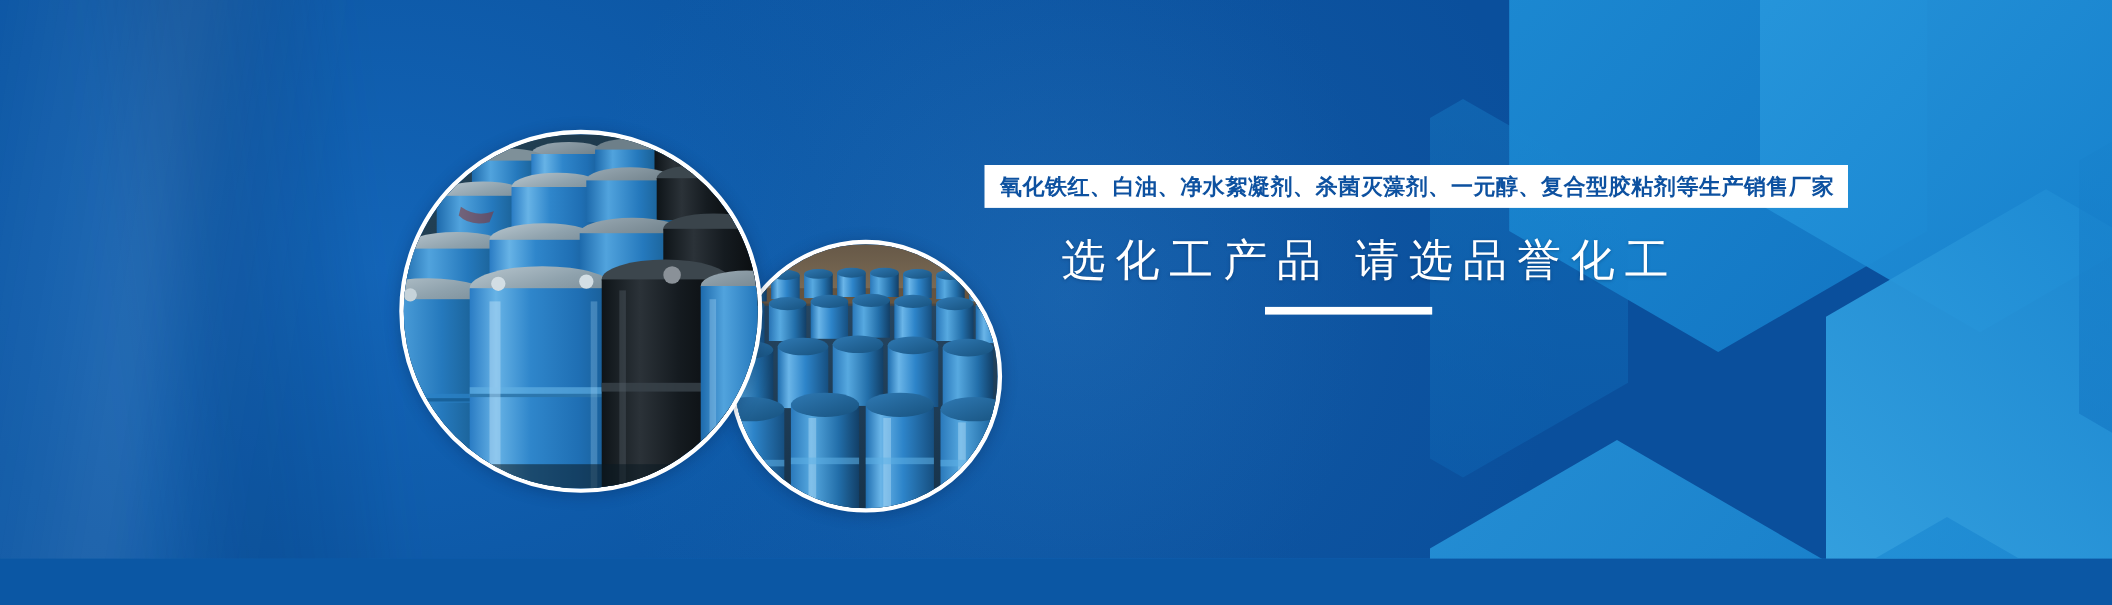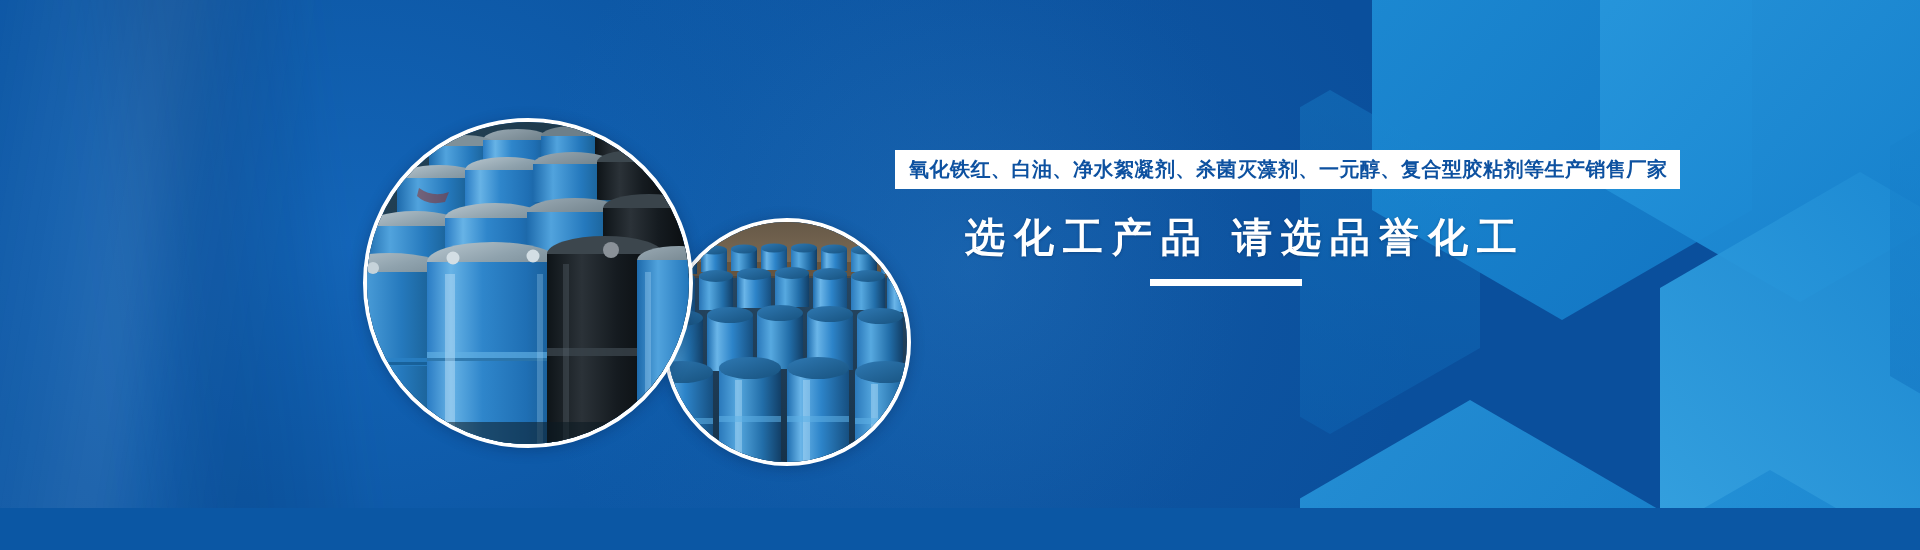--- a/index.html
+++ b/index.html
@@ -121,21 +121,21 @@
     white-space: nowrap;
     font-weight: 600;
     font-family: "DejaVu Sans", "Liberation Sans", sans-serif;
   }
   .headline {
     margin-top: 28px;
     margin-left: 70px;
     color: #ffffff;
     font-size: 40px;
     line-height: 1;
-    font-weight: 700;
+    font-weight: 400;
     letter-spacing: 9px;
     white-space: nowrap;
     font-family: "DejaVu Serif", "Liberation Serif", serif;
     text-shadow: 0 1px 3px rgba(0,30,70,0.35);
   }
   .headline .gap { display:inline-block; width: 22px; }
   .rule {
     margin-top: 22px;
     margin-left: 255px;
     width: 152px;

